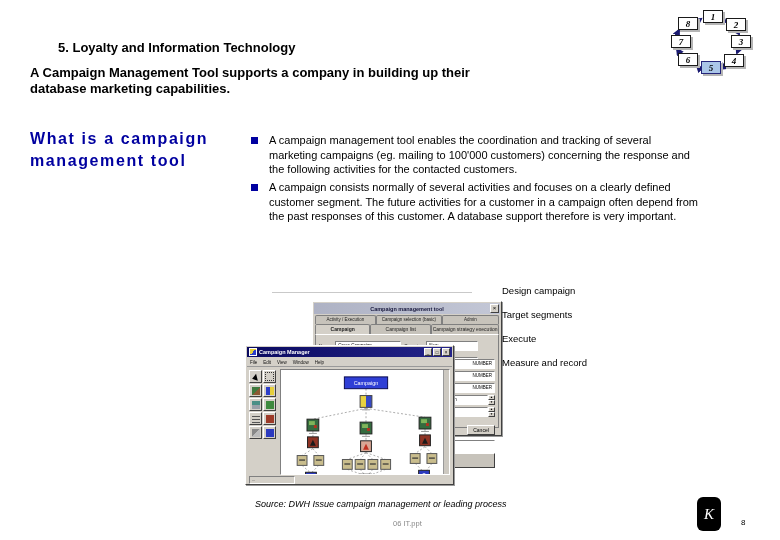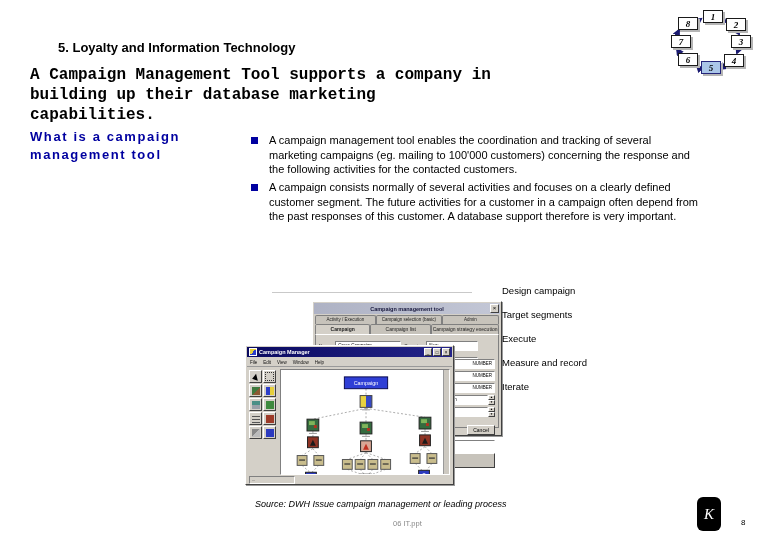--- a/index.html
+++ b/index.html
@@ -2,32 +2,32 @@
 <html><head>
 <meta charset="utf-8">
 <style>
   html,body{margin:0;padding:0;background:#fff;}
   .slide{position:relative;width:780px;height:540px;background:#ffffff;overflow:hidden;
          font-family:"Liberation Sans",sans-serif;color:#000;}
 
   
   .breadcrumb{position:absolute;left:30px;top:16px;font-size:11px;font-style:italic;}
   .section-title{position:absolute;left:30px;top:40px;font-size:13px;font-weight:bold;margin-left:28px;}
-  .statement{position:absolute;left:30px;top:65px;width:478px;font-size:16px;font-weight:bold;line-height:1.25;font-family:Liberation Mono, monospace;}
+  .statement{position:absolute;left:30px;top:65px;width:478px;font-size:13px;font-weight:bold;line-height:1.25;}
 
   
   .cycle{position:absolute;left:664px;top:8px;width:96px;height:76px;}
   .cycle svg{position:absolute;left:0;top:0;}
   .cycle-box{position:absolute;width:18px;height:11px;background:#fff;border:1px solid #1a1a1a;
              box-shadow:2px 2px 0 #b5b5b5;display:flex;align-items:center;justify-content:center;
              font-family:"Liberation Serif",serif;font-size:9px;font-weight:bold;font-style:italic;}
   .cycle-box.active{background:#aac6e8;border-color:#24247a;}
 
   
-  .sidebar-heading{position:absolute;left:30px;top:128px;width:200px;font-size:13px;font-weight:bold;
+  .sidebar-heading{position:absolute;left:30px;top:128px;width:200px;font-size:16px;font-weight:bold;
                    color:#0000a0;letter-spacing:1.6px;line-height:1.35;}
   .bullets{position:absolute;left:251px;top:133px;width:468px;}
   .bullet-item{display:flex;gap:11px;margin-bottom:3px;}
   .bullet-square{flex:0 0 auto;width:7px;height:7px;margin-top:4px;background:#0000a0;}
   .bullet-text{font-size:11px;line-height:1.33;width:430px;}
 
   
   .func-list{position:absolute;left:502px;top:285px;width:180px;}
   .func-title{font-size:9.5px;font-style:italic;line-height:1.35;margin-bottom:12px;}
   .func-item{font-size:9.5px;height:24px;}
@@ -372,21 +372,20 @@
         <span class="status-box">...</span>
       </div>
     </div>
   </div>
 
   <div class="func-list">
     <div class="func-item">Design campaign</div>
     <div class="func-item">Target segments</div>
     <div class="func-item">Execute</div>
     <div class="func-item">Measure and record</div>
-    <div class="func-item">Iterate</div>
   </div>
 
   <div class="source-note">Source: DWH Issue campaign management or leading process</div>
   <div class="footer-file">06 IT.ppt</div>
   <div class="logo">
     <span>K</span>
   </div>
   <div class="page-number">8</div>
 
 </div>

